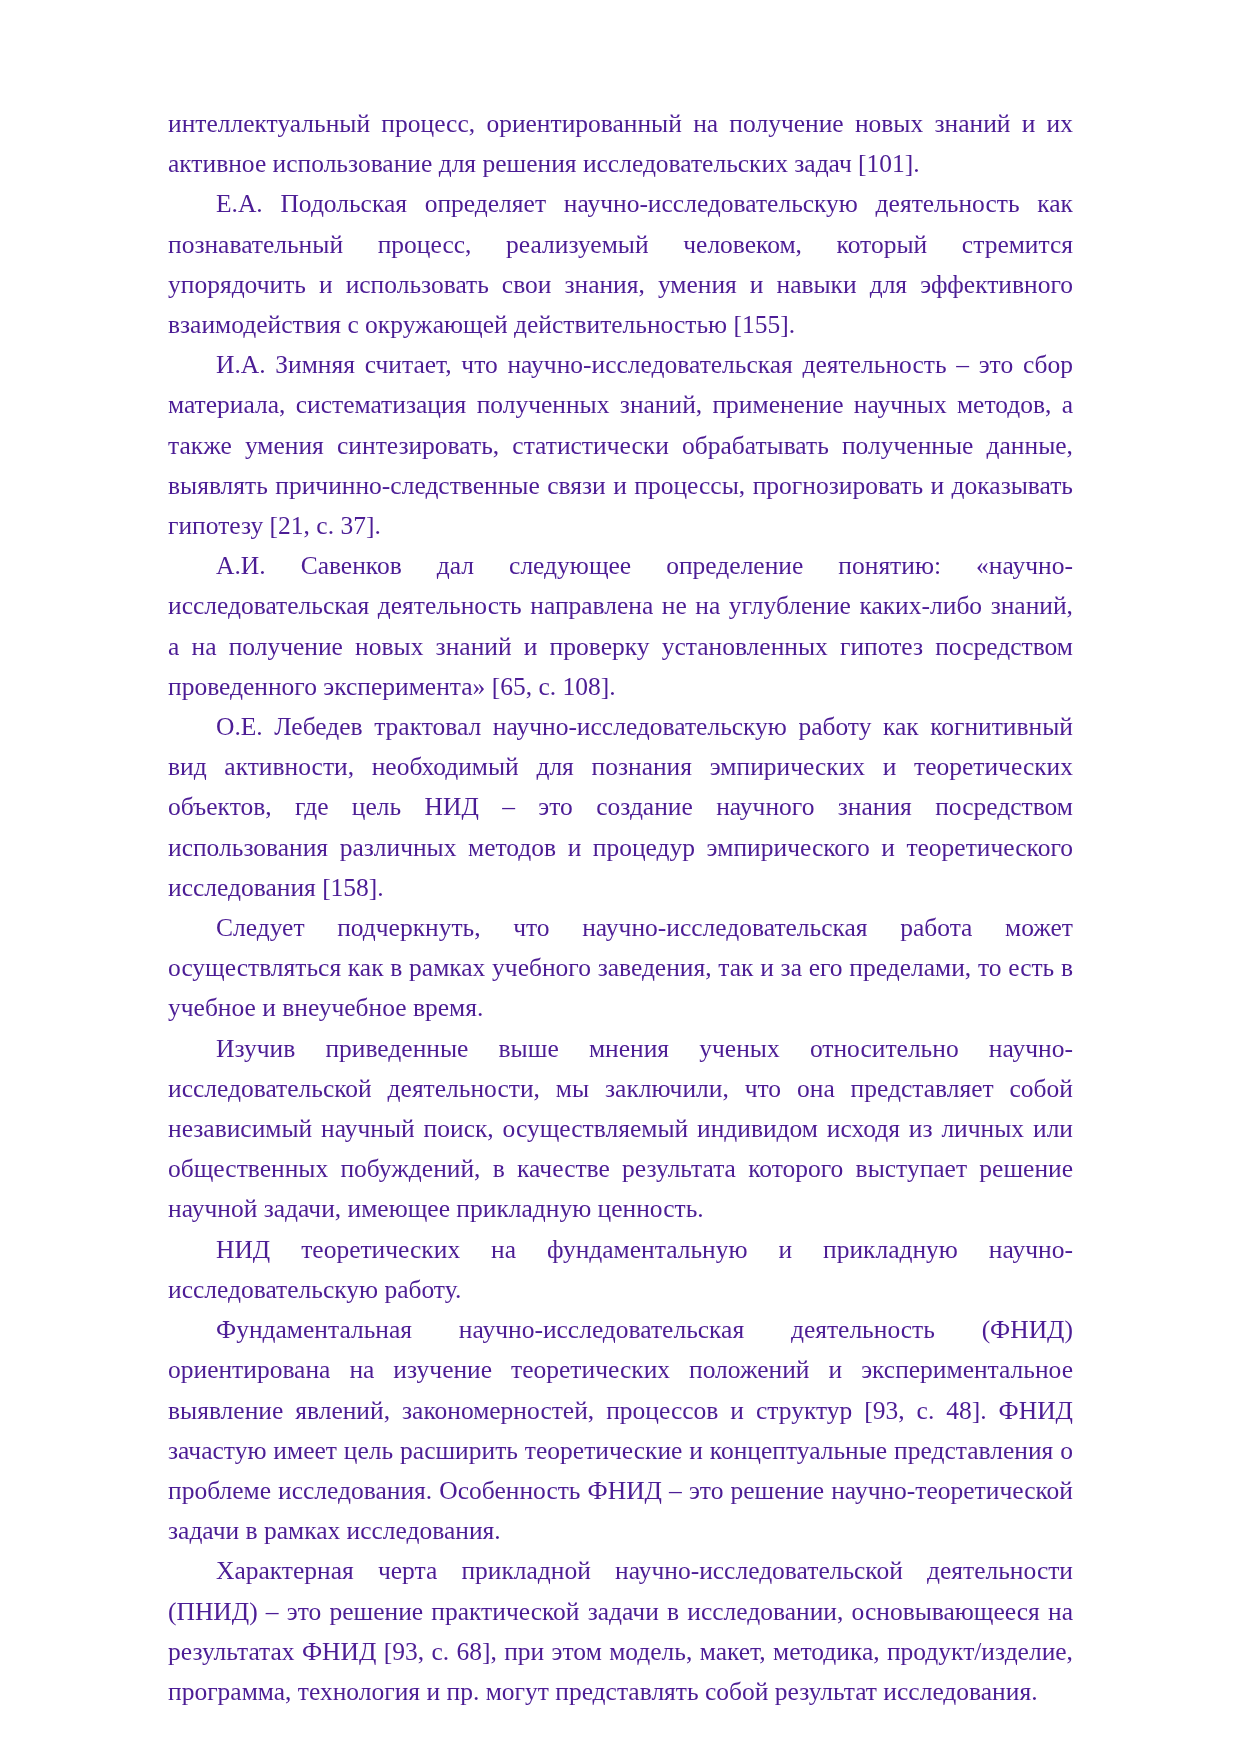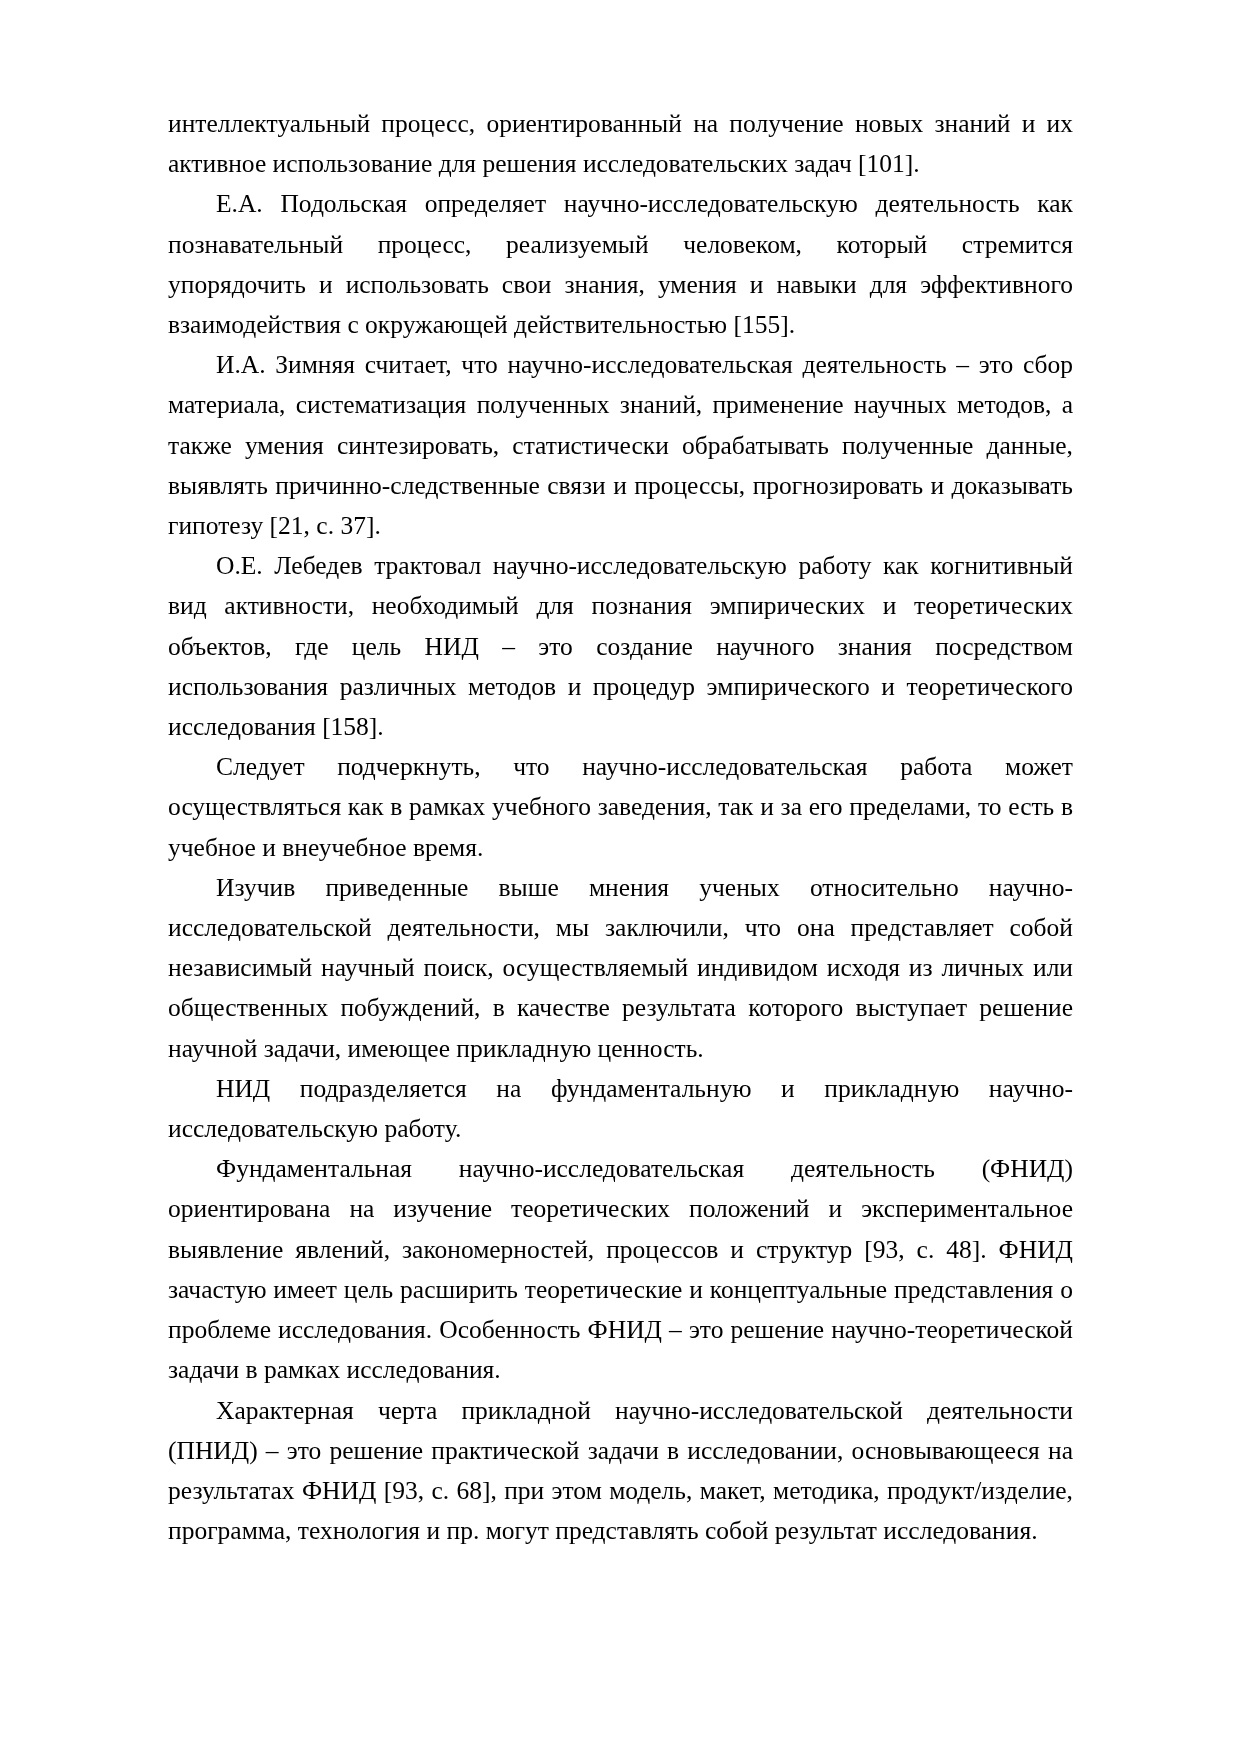--- a/index.html
+++ b/index.html
@@ -9,21 +9,21 @@
   }
   .page {
     position: relative;
     width: 1241px;
     height: 1755px;
     margin: 0 auto;
     background: #ffffff;
     box-sizing: border-box;
     padding: 104px 168px 4px 168px;
     font-family: "Liberation Serif", "DejaVu Serif", serif;
-    color: #000000;
+    color: #4c1d95;
   }
   .body-text {
     font-size: 25.5px;
     line-height: 40.2px;
     text-align: justify;
     text-justify: inter-word;
     hyphens: none;
   }
   .body-text p {
     margin: 0;
@@ -45,23 +45,24 @@
 </style>
 </head>
 <body>
 
 <div class="page">
 
   <div class="body-text">
     <p class="">интеллектуальный процесс, ориентированный на получение новых знаний и их активное использование для решения исследовательских задач [101].</p>
     <p class="indent">Е.А. Подольская определяет научно-исследовательскую деятельность как познавательный процесс, реализуемый человеком, который стремится упорядочить и использовать свои знания, умения и навыки для эффективного взаимодействия с окружающей действительностью [155].</p>
     <p class="indent">И.А. Зимняя считает, что научно-исследовательская деятельность – это сбор материала, систематизация полученных знаний, применение научных методов, а также умения синтезировать, статистически обрабатывать полученные данные, выявлять причинно-следственные связи и процессы, прогнозировать и доказывать гипотезу [21, с. 37].</p>
+    <p class="indent">А.И. Савенков дал следующее определение понятию: «научно-исследовательская деятельность направлена не на углубление каких-либо знаний, а на получение новых знаний и проверку установленных гипотез посредством проведенного эксперимента» [65, с. 108].</p>
     <p class="indent">О.Е. Лебедев трактовал научно-исследовательскую работу как когнитивный вид активности, необходимый для познания эмпирических и теоретических объектов, где цель НИД – это создание научного знания посредством использования различных методов и процедур эмпирического и теоретического исследования [158].</p>
     <p class="indent">Следует подчеркнуть, что научно-исследовательская работа может осуществляться как в рамках учебного заведения, так и за его пределами, то есть в учебное и внеучебное время.</p>
     <p class="indent">Изучив приведенные выше мнения ученых относительно научно-исследовательской деятельности, мы заключили, что она представляет собой независимый научный поиск, осуществляемый индивидом исходя из личных или общественных побуждений, в качестве результата которого выступает решение научной задачи, имеющее прикладную ценность.</p>
-    <p class="indent">НИД подразделяется на фундаментальную и прикладную научно-исследовательскую работу.</p>
+    <p class="indent">НИД теоретических на фундаментальную и прикладную научно-исследовательскую работу.</p>
     <p class="indent">Фундаментальная научно-исследовательская деятельность (ФНИД) ориентирована на изучение теоретических положений и экспериментальное выявление явлений, закономерностей, процессов и структур [93, с. 48]. ФНИД зачастую имеет цель расширить теоретические и концептуальные представления о проблеме исследования. Особенность ФНИД – это решение научно-теоретической задачи в рамках исследования.</p>
     <p class="indent">Характерная черта прикладной научно-исследовательской деятельности (ПНИД) – это решение практической задачи в исследовании, основывающееся на результатах ФНИД [93, с. 68], при этом модель, макет, методика, продукт/изделие, программа, технология и пр. могут представлять собой результат исследования.</p>
 
   </div>
 
 
 </div>
 
 </body></html>

